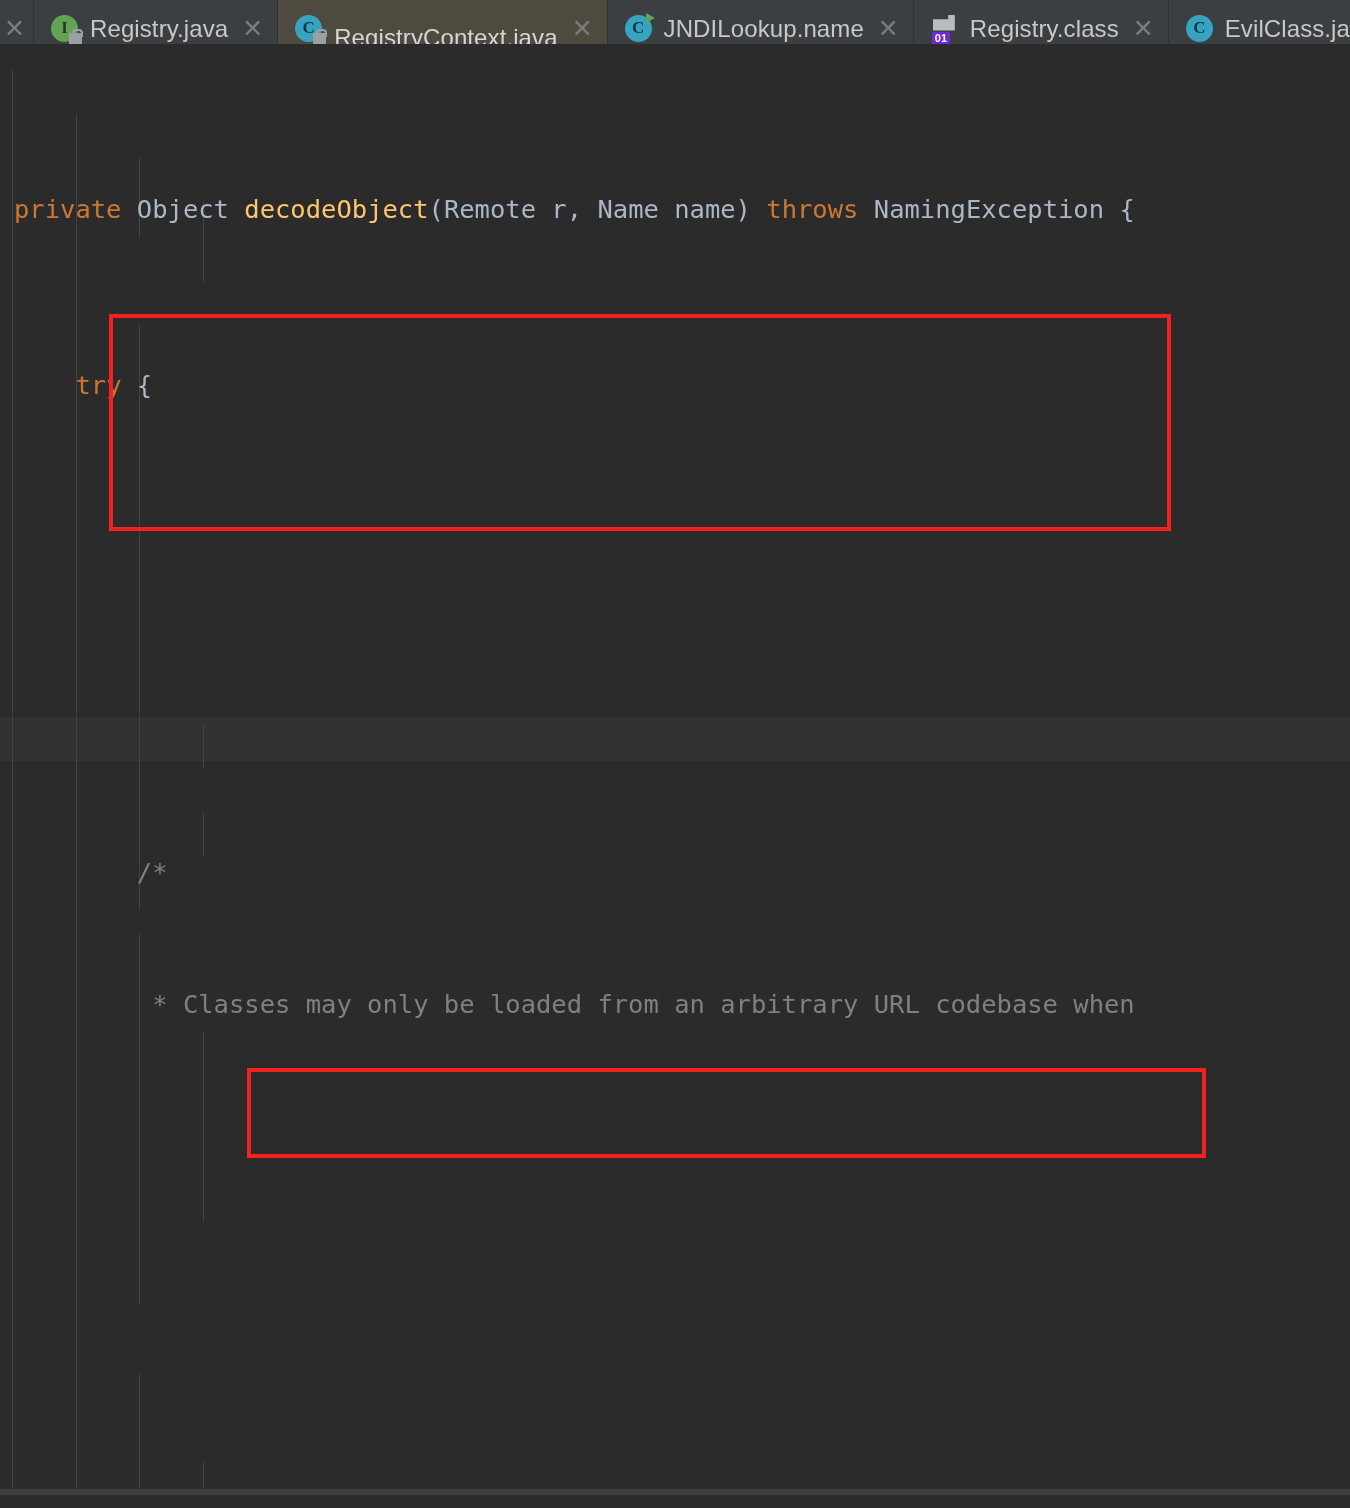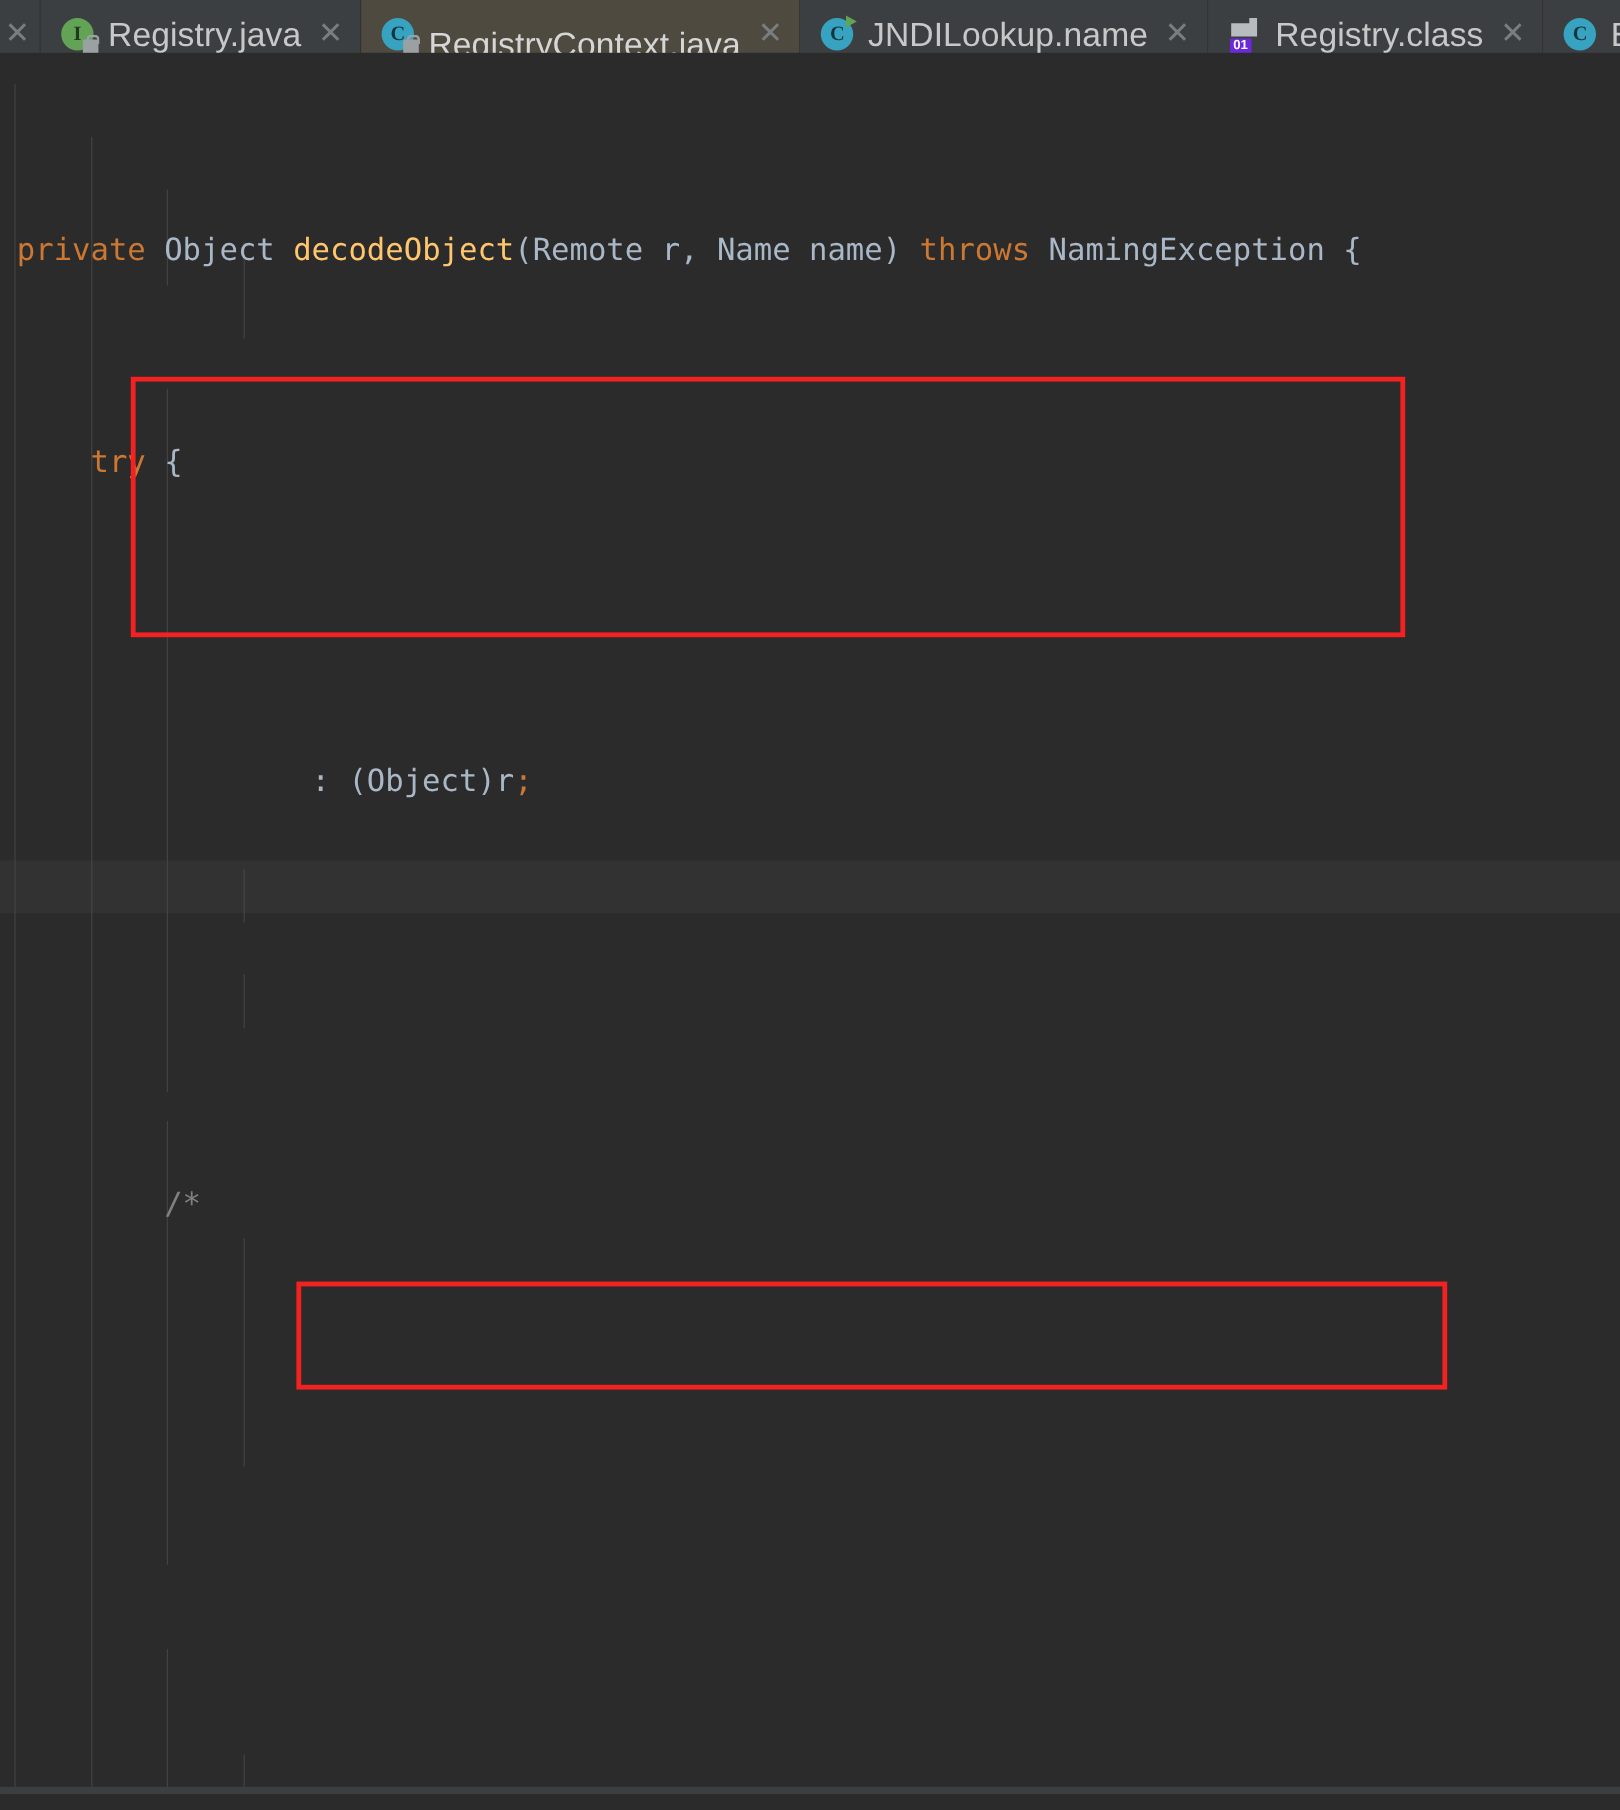--- a/index.html
+++ b/index.html
@@ -38,21 +38,21 @@
   .tab.active { background: #4e4a3f; }
   .tab.active::after {
     content: "";
     position: absolute;
     left: 0; right: 0; bottom: 0;
     height: 5px;
     background: #4b88c5;
   }
   .tab .tlabel {
     color: #c8c8c8;
-    font-size: 28px;
+    font-size: 24px;
     letter-spacing: 0.1px;
     text-align: right;
   }
   .tab.active .tlabel { color: #d6d6d6; margin-top: 19px; }
   .tab .tclose {
     color: #7a7d7f;
     font-size: 25px;
     line-height: 1;
     font-family: "Liberation Sans", sans-serif;
     padding-left: 4px;
@@ -228,25 +228,25 @@
   </div>
 
   <div id="code">
 
     <div class="ln"><span class="kw">private</span> <span class="txt">Object</span> <span class="mtd">decodeObject</span><span class="txt">(Remote r, Name name) </span><span class="kw">throws</span><span class="txt"> NamingException {</span></div>
 
     <div class="ln"><span class="txt">    </span><span class="kw">try</span><span class="txt"> {</span></div>
 
 
 
-    <div class="ln"><span class="txt">                : (Object)r</span><span class="semi">;</span></div>
 
     <div class="ln"><span class="txt"> </span></div>
 
     <div class="ln"><span class="cmt">        /*</span></div>
+    <div class="ln"><span class="cmt">         * Classes may only be loaded from an arbitrary URL codebase when</span></div>
     
     
     
 
     
 
     
 
     
 

